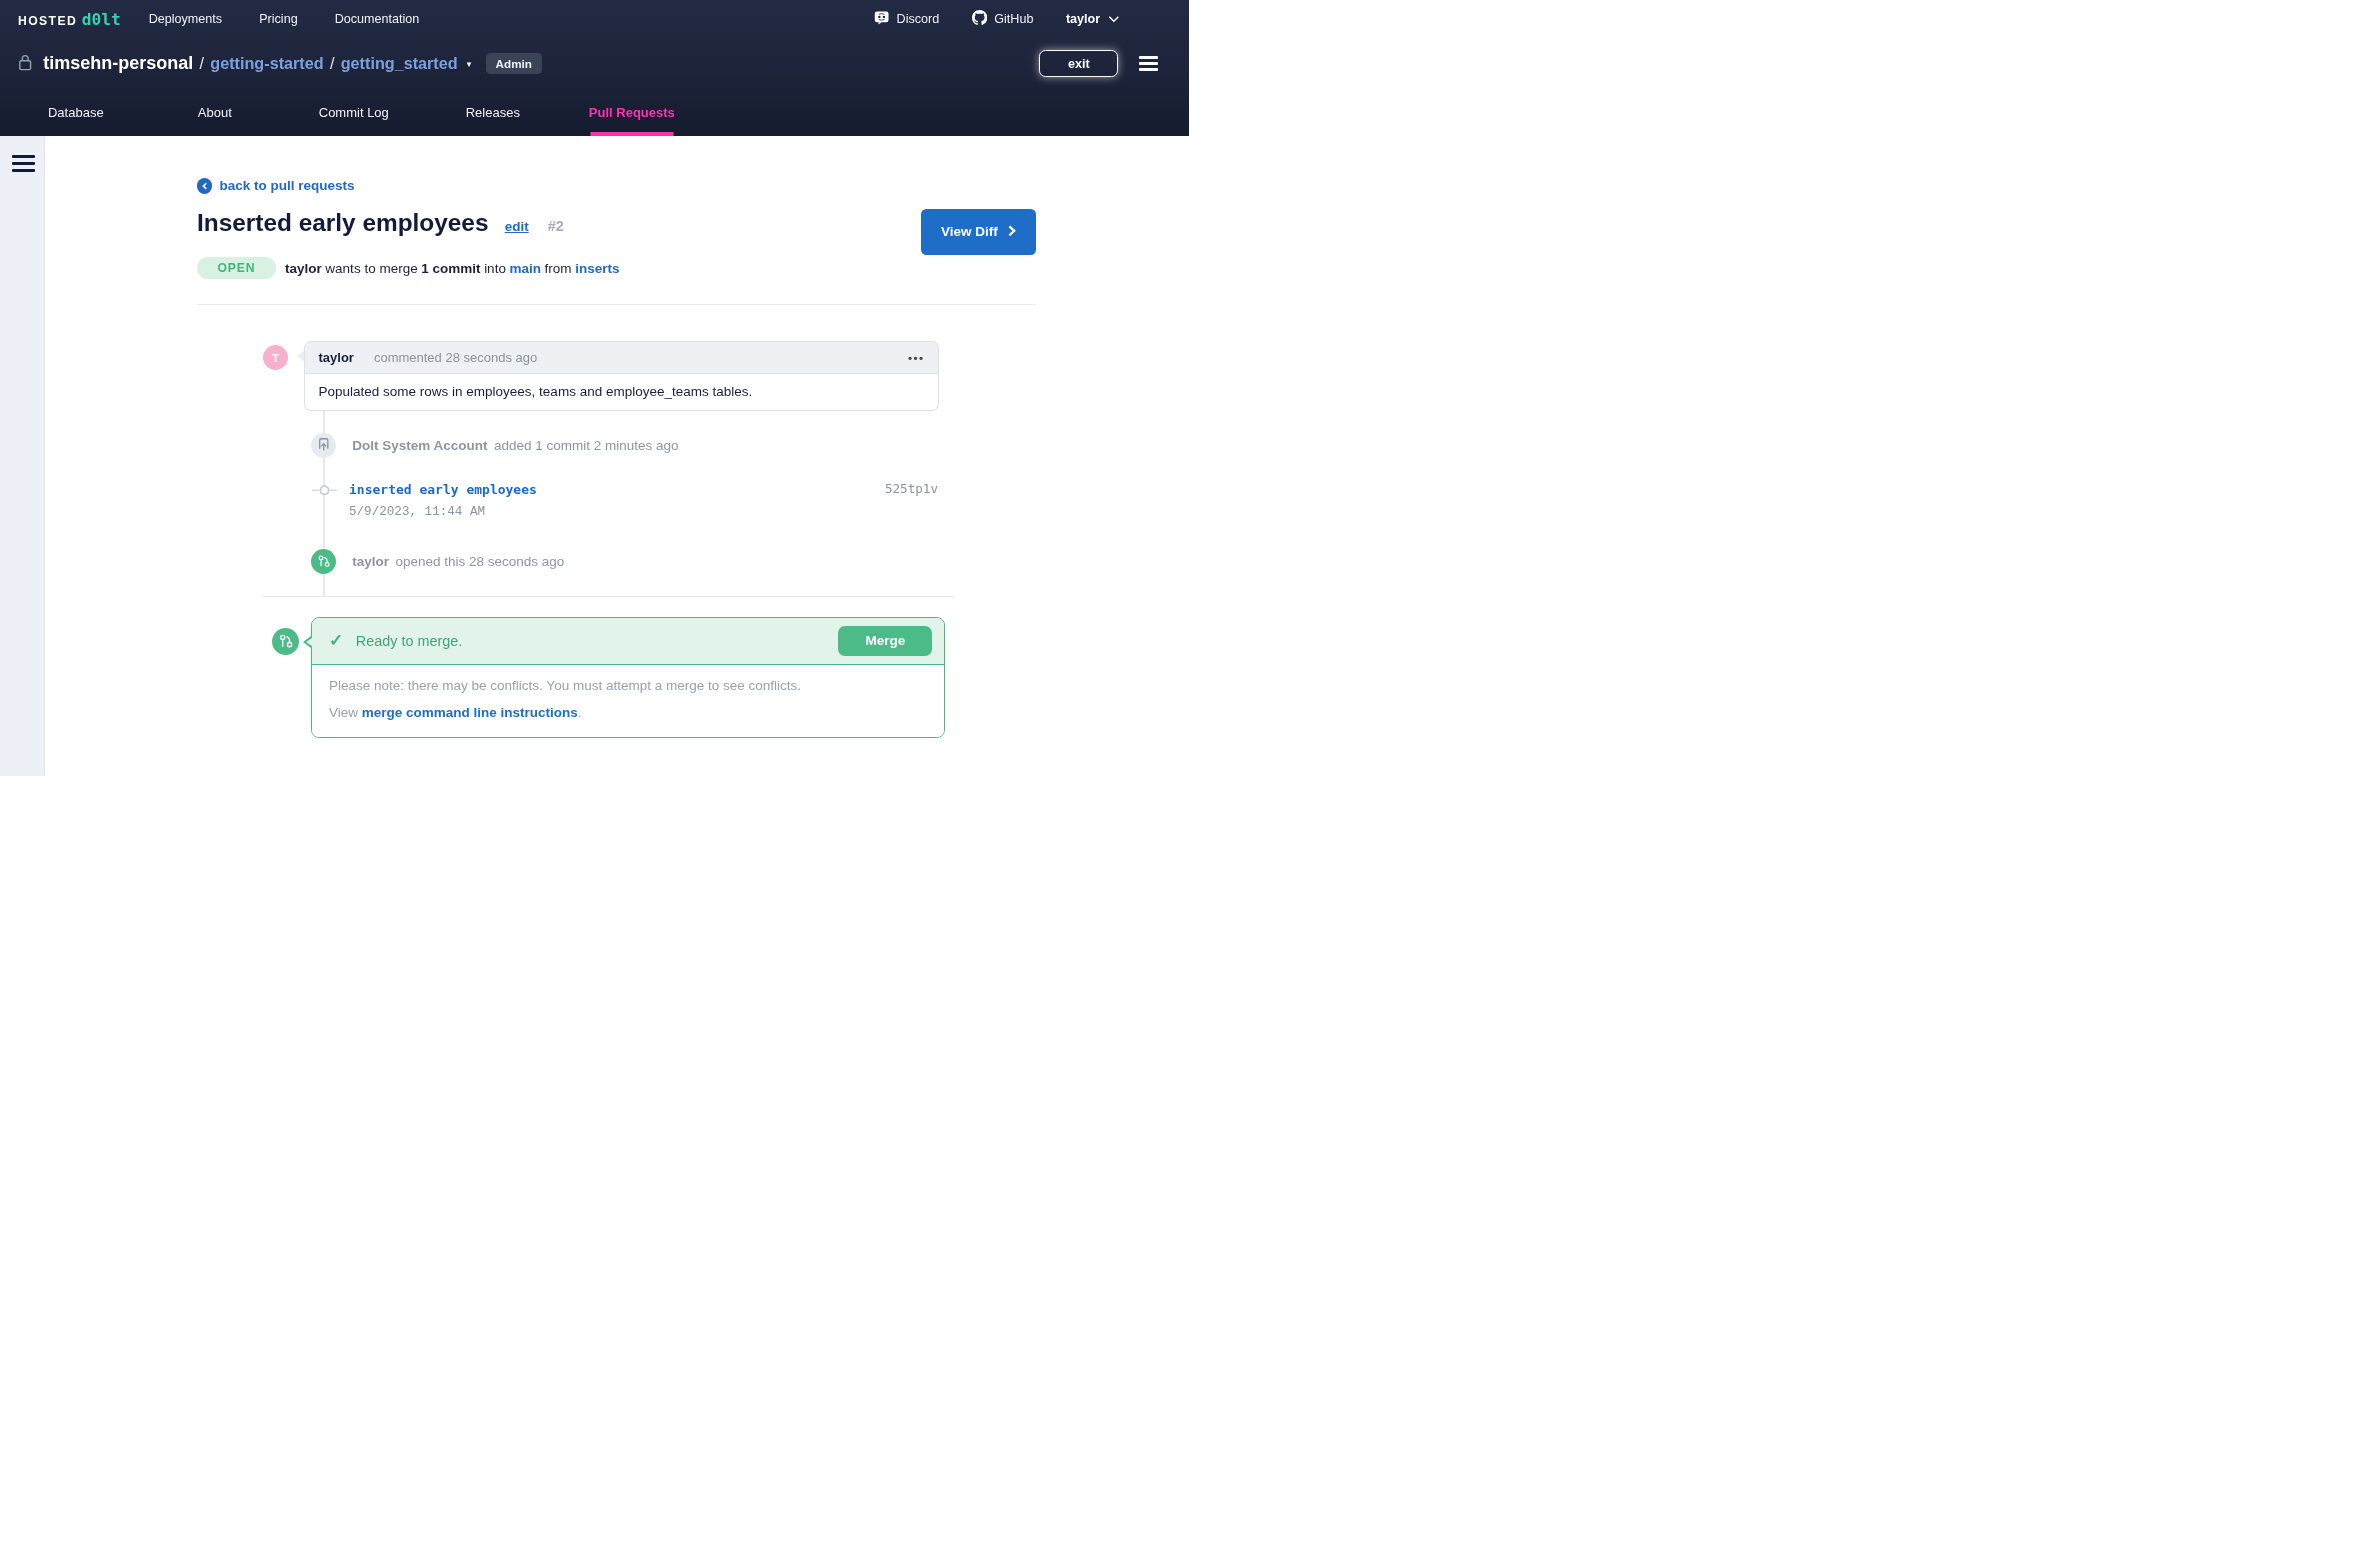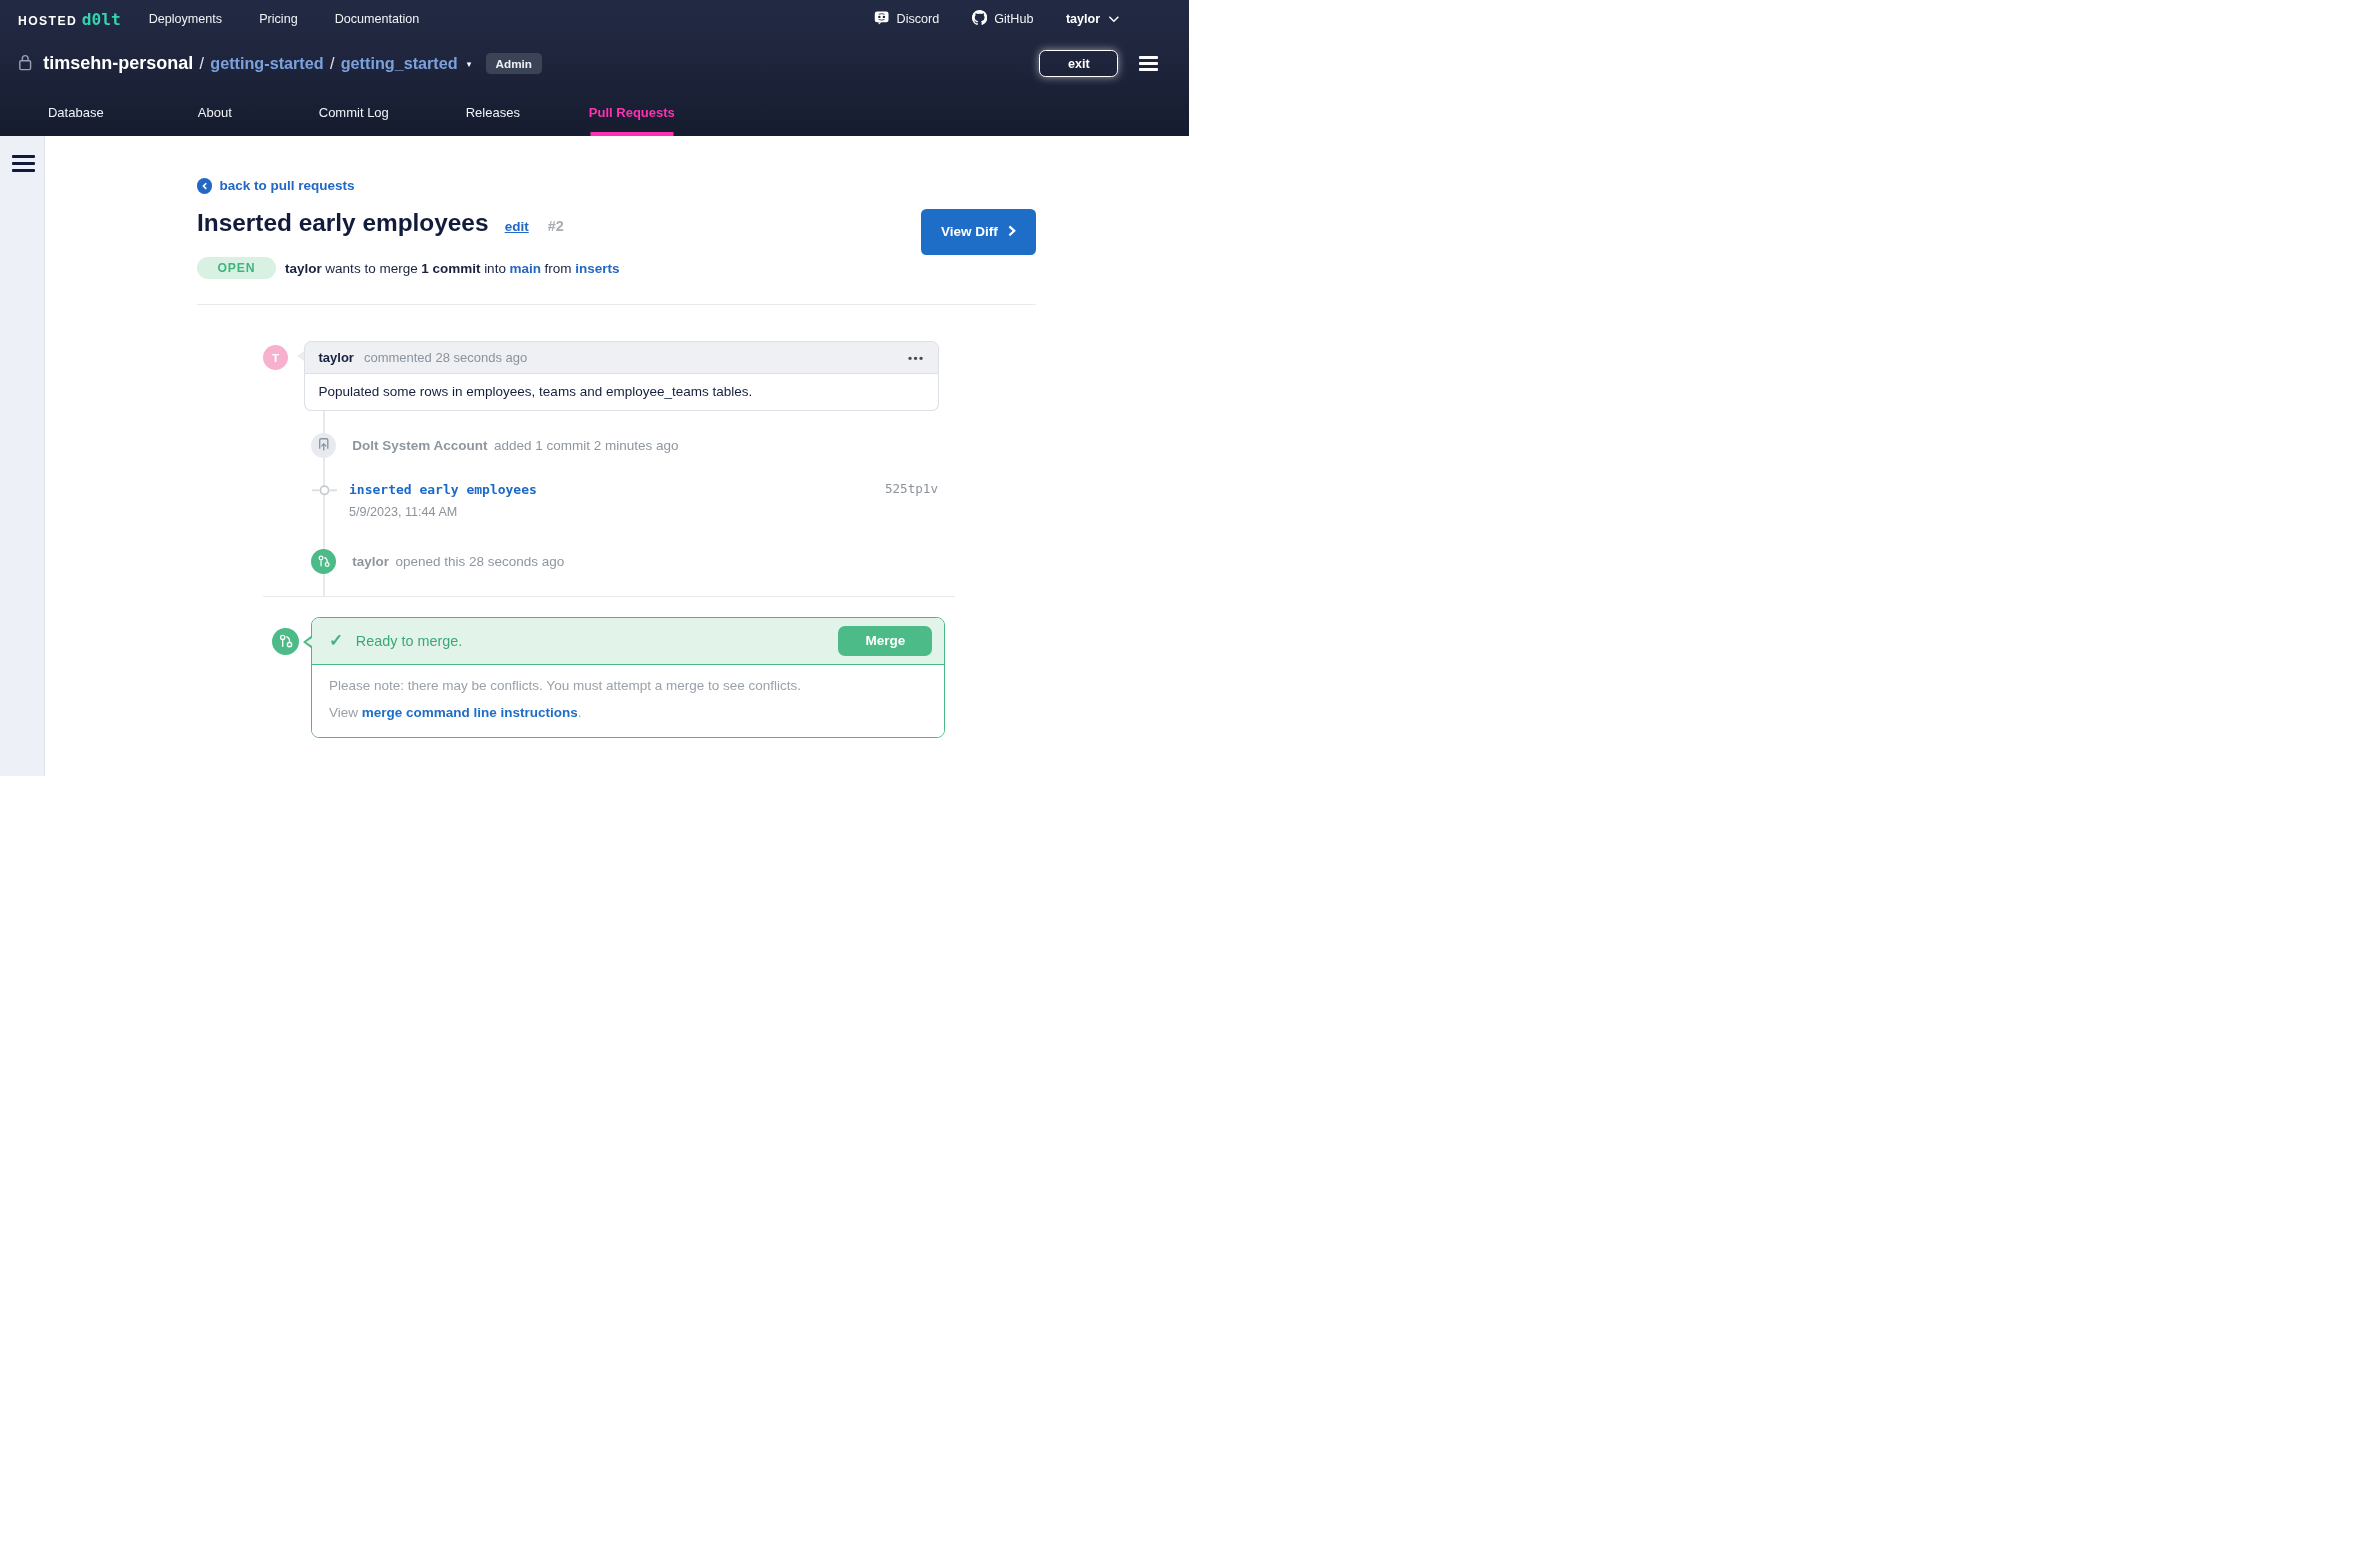--- a/index.html
+++ b/index.html
@@ -71,33 +71,33 @@
   .timeline { position:relative; padding-bottom:21.7px; }
   .tl-line { position:absolute; left:126px; top:0; width:1.8px; height:100%; background:#e7e9ed; }
 
   .comment-wrap { position:relative; margin-left:107px; width:635px; margin-top:36px; z-index:1; }
   .comment-avatar { position:absolute; left:-41px; top:4.5px; width:25px; height:25px; border-radius:50%; background:#f8b0cf;
     color:#fff; font-weight:700; font-size:11.7px; display:flex; align-items:center; justify-content:center; }
   .comment-arrow { position:absolute; left:-7.2px; top:10.8px; width:0; height:0;
     border-top:5.4px solid transparent; border-bottom:5.4px solid transparent; border-right:7.2px solid #e9ecf1; }
   .comment-header { background:#eef0f4; border:0.9px solid #dbdfe6; border-radius:7.2px 7.2px 0 0; height:33px; display:flex; align-items:center; padding:0 13.5px; }
   .comment-author { font-size:13px; font-weight:700; color:#16203e; }
-  .comment-meta { font-size:13px; color:#8b939c; margin-left:10px; }
+  .comment-meta { font-size:13px; color:#8b939c; margin-left:20px; }
   .comment-menu { margin-left:auto; color:#3e4856; font-size:11.7px; font-weight:700; letter-spacing:1.4px; cursor:pointer; }
   .comment-body { background:#fff; border:0.9px solid #dbdfe6; border-top:none; border-radius:0 0 7.2px 7.2px; padding:10px 13.5px 11.7px; font-size:13.5px; color:#16203e; }
 
   .sys-row { margin-top:21.7px; margin-left:114px; display:flex; align-items:center; position:relative; z-index:1; }
   .sys-avatar { width:25px; height:25px; border-radius:50%; background:#e7ebef; display:flex; align-items:center; justify-content:center; }
   .event-text { margin-left:16.2px; font-size:13.5px; color:#8e969f; }
   .event-text .bold { font-weight:700; margin-right:2.7px; }
 
   .commit-row { margin-top:22.6px; position:relative; min-height:45px; }
   .commit-node { position:absolute; left:115px; top:2.7px; z-index:1; }
   .commit-msg { margin-left:152px; font-family:"DejaVu Sans Mono",monospace; font-size:13px; font-weight:700; color:#1b69c8; cursor:pointer; display:inline-block; }
-  .commit-date { margin-left:152px; margin-top:8.1px; font-family:Liberation Sans, sans-serif; font-size:12.6px; color:#8b939c; }
+  .commit-date { margin-left:152px; margin-top:8.1px; font-family:Liberation Mono, monospace; font-size:12.6px; color:#8b939c; }
   .commit-hash { position:absolute; right:98px; top:0; font-family:"DejaVu Sans Mono",monospace; font-size:12.6px; color:#8b939c; }
 
   .opened-row { margin-top:23.5px; margin-left:114px; display:flex; align-items:center; position:relative; z-index:1; }
   .opened-avatar { width:25px; height:25px; border-radius:50%; background:#4cbb87; display:flex; align-items:center; justify-content:center; }
 
   .merge-sec { margin-top:20px; margin-left:114px; width:634px; position:relative; }
   .merge-avatar { position:absolute; left:-39px; top:11.7px; width:27px; height:27px; border-radius:50%; background:#4cbb87;
     display:flex; align-items:center; justify-content:center; }
   .merge-arrow-outer { position:absolute; left:-8.1px; top:19px; width:0; height:0;
     border-top:6.3px solid transparent; border-bottom:6.3px solid transparent; border-right:8.1px solid #49b985; }

